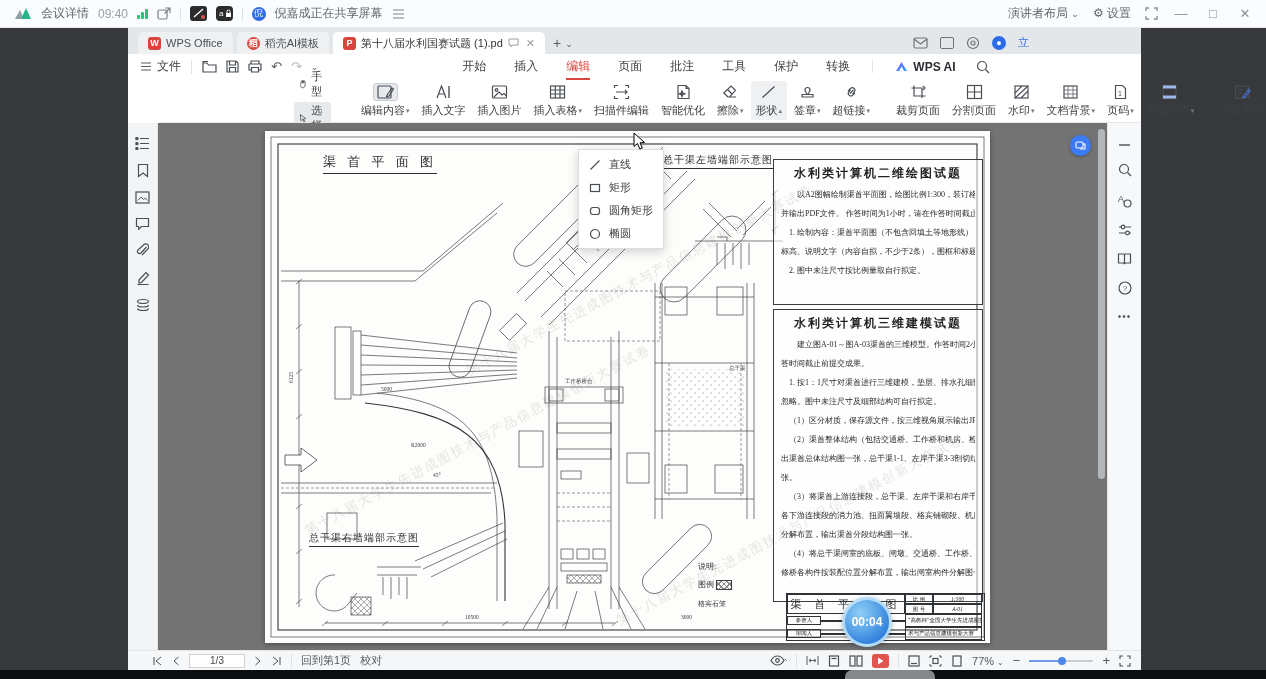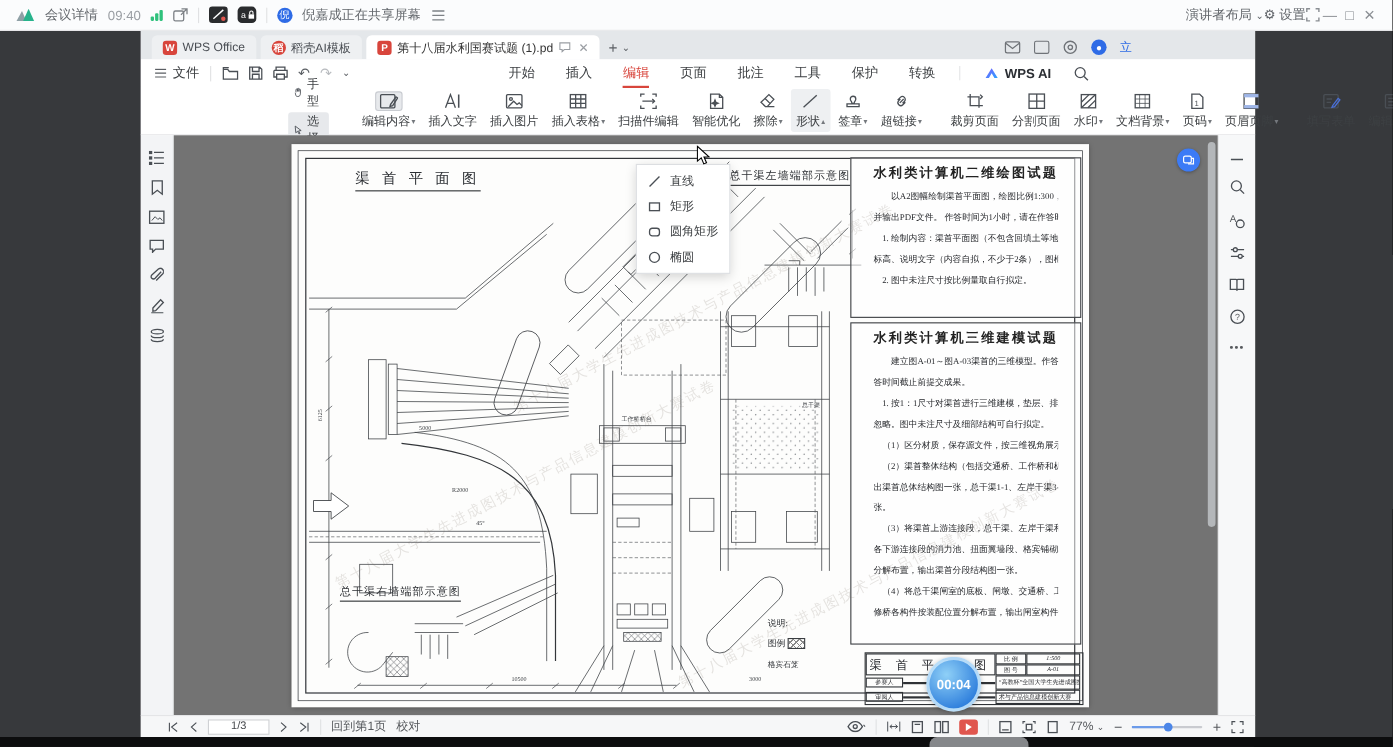--- a/index.html
+++ b/index.html
@@ -5,21 +5,21 @@
   * { margin:0; padding:0; box-sizing:border-box; }
   html,body { width:1266px; height:679px; overflow:hidden; background:#0c0d0e;
     font-family:"Liberation Sans","DejaVu Sans",sans-serif; }
   .screen { position:relative; width:1140px; height:679px; background:#37393c; }
 
   
   .meet-topbar { position:absolute; left:0; top:0; width:1266px; height:28px;
     background:#fbfcfd; border-bottom:1px solid #ececee; display:flex; align-items:center;
     color:#62666b; font-size:12px; z-index:30; }
   .mt-left { display:flex; align-items:center; gap:9px; padding-left:14px; }
-  .mt-right { margin-left:auto; display:flex; align-items:center; padding-right:12px; }
+  .mt-right { margin-left:auto; display:flex; align-items:center; gap:14px; padding-right:12px; }
   .vdiv { width:1px; height:14px; background:#e0e1e3; }
   .sigbars { display:flex; align-items:flex-end; gap:1.5px; height:11px; }
   .sigbars i { width:2.5px; background:#2fc17c; border-radius:1px; display:block; }
   .icon-dark { width:17px; height:15px; background:#2a2c2e; border-radius:3px; position:relative; }
   .winbtn { color:#8a8e93; font-size:13px; width:18px; text-align:center; }
 
   
   .desktop { position:absolute; left:0; top:28px; width:1266px; height:642px; background:#37393c; }
   .wps { position:absolute; left:128px; top:0; width:1013px; height:642px; display:flex; flex-direction:column; background:#fff; }
 
@@ -46,21 +46,21 @@
   .menus { display:flex; align-items:center; gap:24px; margin-left:142px; }
   .menu-item { position:relative; padding:4px 2px; }
   .menu-item.active { color:#d8453c; }
   .menu-item.active::after { content:""; position:absolute; left:50%; transform:translateX(-50%);
     bottom:-1px; width:24px; height:2px; background:#d8453c; }
   .ai-entry { display:flex; align-items:center; gap:5px; margin-left:22px; font-weight:bold; color:#2b2e33; }
   .mb-div { width:1px; height:13px; background:#e4e5e7; margin-left:20px; }
   .search-mb { margin-left:20px; }
 
   .toolbar { height:44px; background:#fff; border-bottom:1px solid #e6e7e9; display:flex; align-items:center;
-    padding-left:134px; flex:0 0 44px; }
+    padding-left:134px; flex:0 0 44px;margin-left:32px; }
   .handsel { display:flex; flex-direction:column; gap:2px; margin-right:10px; font-size:11px; color:#3d4043; }
   .hs-row { display:flex; align-items:center; gap:4px; padding:1px 5px; border-radius:3px; }
   .hs-row.sel { background:#e7e9ec; }
   .tbtn { display:flex; flex-direction:column; align-items:center; justify-content:center; gap:2px;
     padding:2px 5px; margin:0 1px; border-radius:3px; }
   .tbtn .lbl { font-size:11px; color:#3d4043; white-space:nowrap; display:flex; align-items:center; gap:1px; }
   .tbtn .caret { font-size:7px; color:#74787d; }
   .tbtn .ic { height:18px; display:flex; align-items:center; justify-content:center; }
   .tbtn.active .ic { background:#e7e9ec; border:1px solid #c9ccd1; border-radius:3px; padding:0 3px; }
   .tb-div { width:1px; height:26px; background:#e6e7e9; margin:0 7px; }
@@ -83,21 +83,21 @@
   .page svg.draw { position:absolute; left:0; top:0; }
   .ln { stroke:#3f4246; fill:none; stroke-width:.7; }
   .lnb { stroke:#33363a; fill:none; stroke-width:1.1; }
   .lnd { stroke:#55585c; fill:none; stroke-width:.6; stroke-dasharray:3 2; }
   .ann { font-size:5.5px; fill:#3a3d41; font-family:"Liberation Serif",serif; }
   .serif { font-family:"Liberation Serif","DejaVu Serif",serif; }
   .d-title { position:absolute; color:#2c2f33; letter-spacing:4px; font-size:13px;
     border-bottom:1.4px solid #2c2f33; padding-bottom:2px; white-space:nowrap; }
   .d-sub { position:absolute; color:#2c2f33; letter-spacing:1px; font-size:10px;
     border-bottom:1px solid #2c2f33; padding-bottom:1px; white-space:nowrap; }
-  .qbox { position:absolute; border:1.2px solid #3a3d41; background:rgba(255,255,255,.55); padding:5px 20px; }
+  .qbox { position:absolute; border:1.2px solid #3a3d41; background:rgba(255,255,255,.55); padding:5px 7px;margin-top:16px; }
   .qbox h3 { text-align:center; font-size:12px; letter-spacing:2px; color:#222; font-weight:bold; margin-bottom:3px; }
   .qbox .bl { font-size:8px; line-height:19px; color:#26282c; white-space:nowrap; overflow:hidden; }
   .legend { position:absolute; font-size:8px; color:#2c2f33; }
   .hatch-sw { display:inline-block; width:16px; height:10px; border:.8px solid #3a3d41; vertical-align:middle;
     background:repeating-linear-gradient(45deg,#888 0 1px,transparent 1px 4px),
                repeating-linear-gradient(-45deg,#888 0 1px,transparent 1px 4px); }
   .tblock { position:absolute; border:1.6px solid #2f3236; font-family:"Liberation Serif",serif; color:#26282c; }
   .tb-grid { display:grid; width:100%; height:100%;
     grid-template-columns:118px 28px 49px; grid-template-rows:10px 10px 13px 13px; }
   .tc { border:.6px solid #2f3236; font-size:5.5px; display:flex; align-items:center; padding-left:2px; overflow:hidden; white-space:nowrap; }

